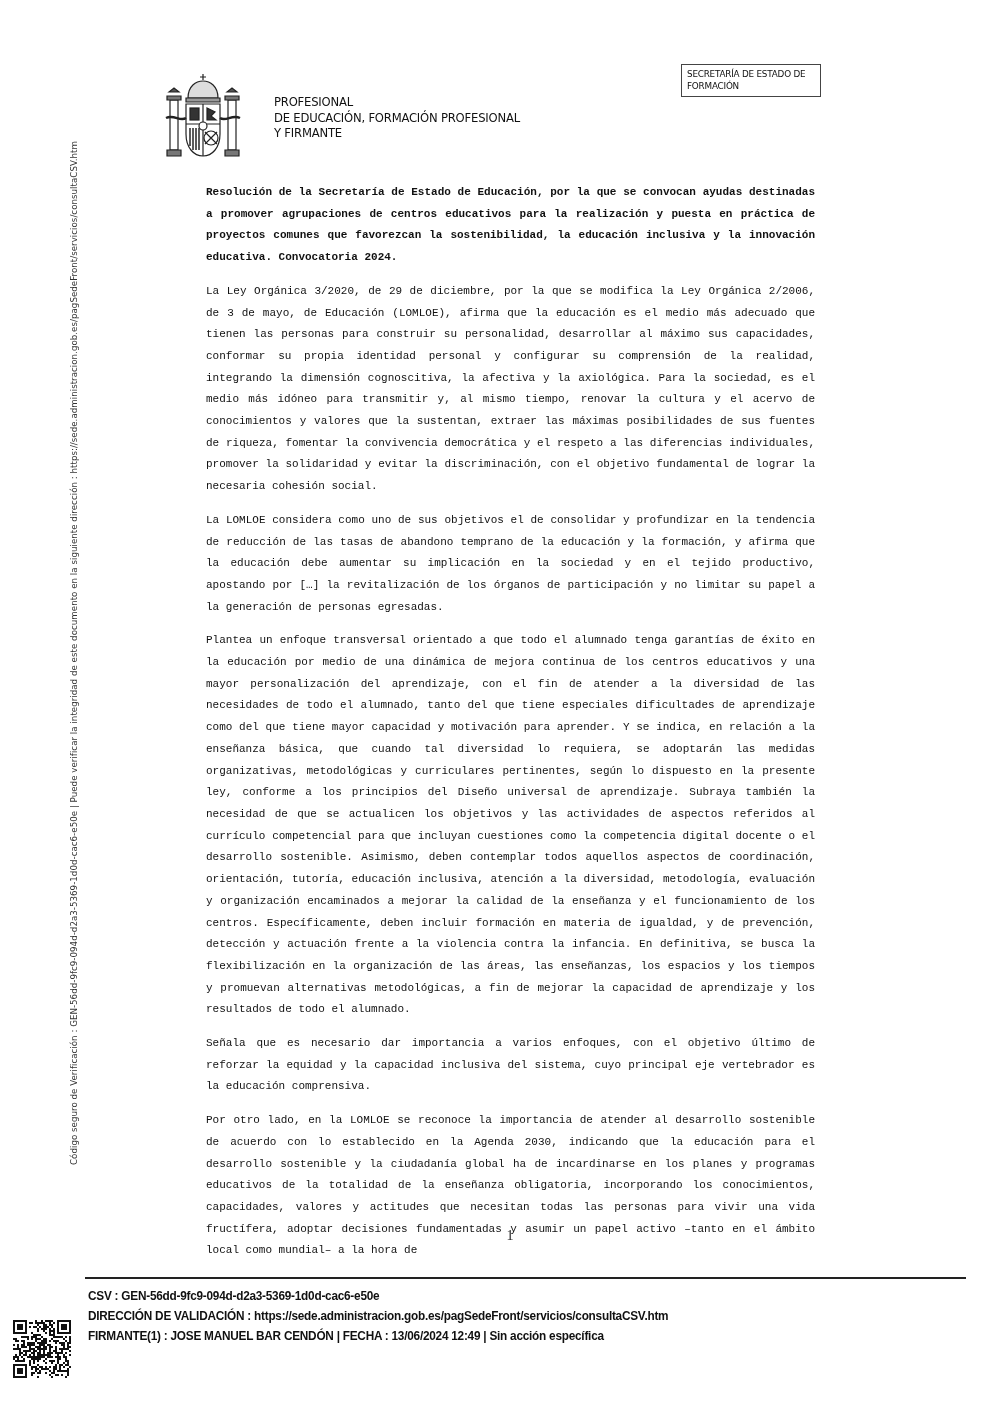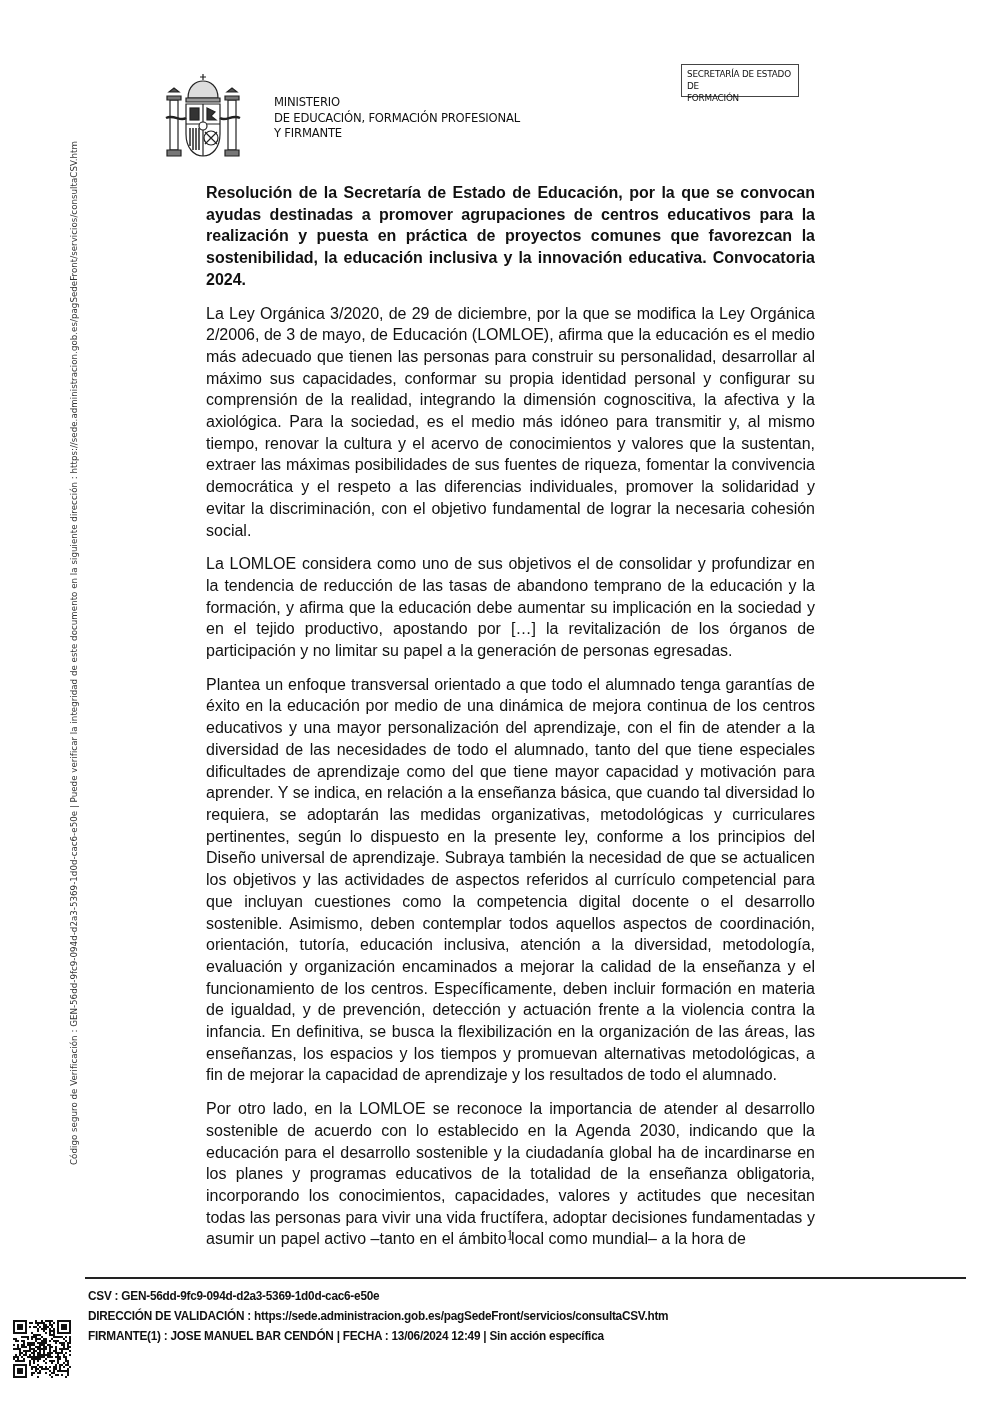--- a/index.html
+++ b/index.html
@@ -1,21 +1,21 @@
 <!DOCTYPE html>
 <html><head>
 <meta charset="utf-8">
 <style>
   html, body { margin: 0; padding: 0; background: #ffffff; }
   body { width: 1000px; height: 1415px; position: relative; overflow: hidden; font-family: "Liberation Sans", sans-serif; color: #111; }
   .side-note { position: absolute; left: 69px; top: 1165px; transform-origin: 0 0; transform: rotate(-90deg); width: 1060px; font-family: "DejaVu Sans", sans-serif; font-size: 8.7px; color: #333; white-space: nowrap; letter-spacing: 0.02px; }
   .crest { position: absolute; left: 164px; top: 72px; width: 78px; height: 88px; }
   .ministry { position: absolute; left: 274px; top: 95px; font-family: "DejaVu Sans", sans-serif; font-size: 11.6px; line-height: 15.5px; color: #111; letter-spacing: -0.2px; }
-  .sec-box { position: absolute; left: 681px; top: 64px; width: 118px; height: 33px; border: 1px solid #444; box-sizing: border-box; padding: 3px 5px; font-family: "DejaVu Sans", sans-serif; font-size: 8.8px; line-height: 12px; color: #111; letter-spacing: -0.2px; }
-  .content { position: absolute; left: 206px; top: 182px; width: 609px; font-family: Liberation Sans, sans-serif; font-size: 16px; line-height: 21.7px; text-align: justify; color: #111; }
+  .sec-box { position: absolute; left: 681px; top: 64px; width: 140px; height: 33px; border: 1px solid #444; box-sizing: border-box; padding: 3px 5px; font-family: "DejaVu Sans", sans-serif; font-size: 8.8px; line-height: 12px; color: #111; letter-spacing: -0.2px; }
+  .content { position: absolute; left: 206px; top: 182px; width: 609px; font-family: Liberation Mono, monospace; font-size: 11px; line-height: 21.7px; text-align: justify; color: #111; }
   .content p { margin: 0 0 12px 0; }
   .content .title { font-weight: bold; margin-bottom: 12px; }
   .page-num { position: absolute; left: 0; width: 1020px; top: 1228px; text-align: center; font-family: "Liberation Serif", serif; font-size: 14px; color: #222; }
   .footer-rule { position: absolute; left: 85px; top: 1277px; width: 881px; height: 2px; background: #222; }
   .footer { position: absolute; left: 88px; top: 1286px; font-family: "Liberation Sans", sans-serif; font-weight: bold; font-size: 12.3px; line-height: 20px; color: #111; letter-spacing: -0.25px; transform: scaleX(0.96); transform-origin: 0 0; white-space: nowrap; }
   .qr { position: absolute; left: 13px; top: 1320px; width: 58px; height: 58px; }
 </style>
 </head>
 <body>
 
@@ -41,35 +41,36 @@
     <rect x="6" y="28" width="8" height="50" fill="#fff"></rect>
     <rect x="64" y="28" width="8" height="50" fill="#fff"></rect>
     <path d="M3 24 h14 v4 h-14 z M61 24 h14 v4 h-14 z" fill="#777"></path>
     <path d="M3 78 h14 v6 h-14 z M61 78 h14 v6 h-14 z" fill="#777"></path>
     <path d="M5 20 l5 -4 l5 4 z M63 20 l5 -4 l5 4 z" fill="#555"></path>
     <path d="M2 46 c8 -4 14 4 20 0 M56 46 c6 4 12 -4 20 0" stroke-width="2.4"></path>
   </g>
 </svg>
 
 <div class="ministry">
-  <div>MINISTERIO</div>
+  <div>PROFESIONAL</div>
   <div>DE EDUCACIÓN, FORMACIÓN PROFESIONAL</div>
   <div>Y FIRMANTE</div>
 </div>
 
 <div class="sec-box">
   <div>SECRETARÍA DE ESTADO DE</div>
   <div>FORMACIÓN</div>
 </div>
 
 <div class="content">
   <p class="title">Resolución de la Secretaría de Estado de Educación, por la que se convocan ayudas destinadas a promover agrupaciones de centros educativos para la realización y puesta en práctica de proyectos comunes que favorezcan la sostenibilidad, la educación inclusiva y la innovación educativa. Convocatoria 2024.</p>
   <p>La Ley Orgánica 3/2020, de 29 de diciembre, por la que se modifica la Ley Orgánica 2/2006, de 3 de mayo, de Educación (LOMLOE), afirma que la educación es el medio más adecuado que tienen las personas para construir su personalidad, desarrollar al máximo sus capacidades, conformar su propia identidad personal y configurar su comprensión de la realidad, integrando la dimensión cognoscitiva, la afectiva y la axiológica. Para la sociedad, es el medio más idóneo para transmitir y, al mismo tiempo, renovar la cultura y el acervo de conocimientos y valores que la sustentan, extraer las máximas posibilidades de sus fuentes de riqueza, fomentar la convivencia democrática y el respeto a las diferencias individuales, promover la solidaridad y evitar la discriminación, con el objetivo fundamental de lograr la necesaria cohesión social.</p>
   <p>La LOMLOE considera como uno de sus objetivos el de consolidar y profundizar en la tendencia de reducción de las tasas de abandono temprano de la educación y la formación, y afirma que la educación debe aumentar su implicación en la sociedad y en el tejido productivo, apostando por […] la revitalización de los órganos de participación y no limitar su papel a la generación de personas egresadas.</p>
   <p>Plantea un enfoque transversal orientado a que todo el alumnado tenga garantías de éxito en la educación por medio de una dinámica de mejora continua de los centros educativos y una mayor personalización del aprendizaje, con el fin de atender a la diversidad de las necesidades de todo el alumnado, tanto del que tiene especiales dificultades de aprendizaje como del que tiene mayor capacidad y motivación para aprender. Y se indica, en relación a la enseñanza básica, que cuando tal diversidad lo requiera, se adoptarán las medidas organizativas, metodológicas y curriculares pertinentes, según lo dispuesto en la presente ley, conforme a los principios del Diseño universal de aprendizaje. Subraya también la necesidad de que se actualicen los objetivos y las actividades de aspectos referidos al currículo competencial para que incluyan cuestiones como la competencia digital docente o el desarrollo sostenible. Asimismo, deben contemplar todos aquellos aspectos de coordinación, orientación, tutoría, educación inclusiva, atención a la diversidad, metodología, evaluación y organización encaminados a mejorar la calidad de la enseñanza y el funcionamiento de los centros. Específicamente, deben incluir formación en materia de igualdad, y de prevención, detección y actuación frente a la violencia contra la infancia. En definitiva, se busca la flexibilización en la organización de las áreas, las enseñanzas, los espacios y los tiempos y promuevan alternativas metodológicas, a fin de mejorar la capacidad de aprendizaje y los resultados de todo el alumnado.</p>
+  <p>Señala que es necesario dar importancia a varios enfoques, con el objetivo último de reforzar la equidad y la capacidad inclusiva del sistema, cuyo principal eje vertebrador es la educación comprensiva.</p>
   <p>Por otro lado, en la LOMLOE se reconoce la importancia de atender al desarrollo sostenible de acuerdo con lo establecido en la Agenda 2030, indicando que la educación para el desarrollo sostenible y la ciudadanía global ha de incardinarse en los planes y programas educativos de la totalidad de la enseñanza obligatoria, incorporando los conocimientos, capacidades, valores y actitudes que necesitan todas las personas para vivir una vida fructífera, adoptar decisiones fundamentadas y asumir un papel activo –tanto en el ámbito local como mundial– a la hora de</p>
 </div>
 
 <div class="page-num">1</div>
 
 <div class="footer-rule"></div>
 
 <div class="footer">
   <div>CSV : GEN-56dd-9fc9-094d-d2a3-5369-1d0d-cac6-e50e</div>
   <div>DIRECCIÓN DE VALIDACIÓN : https://sede.administracion.gob.es/pagSedeFront/servicios/consultaCSV.htm</div>

